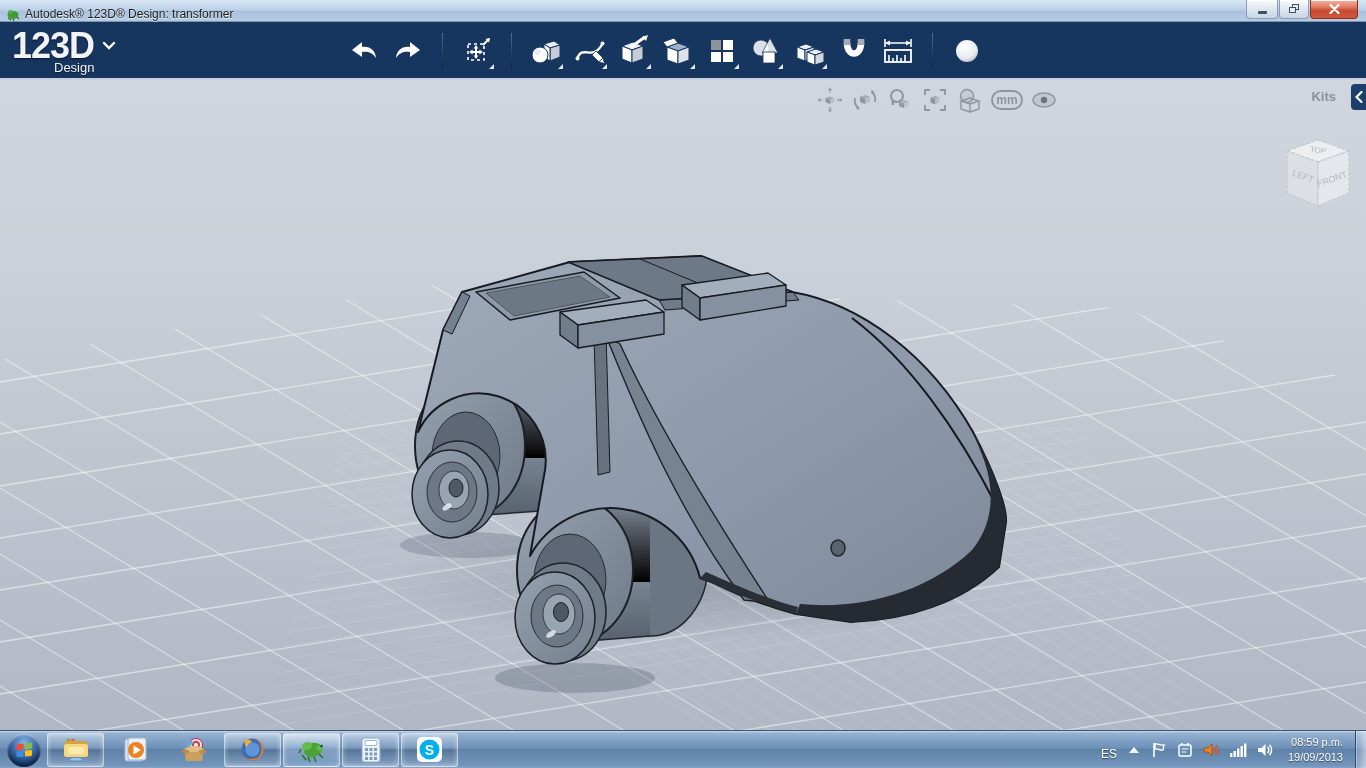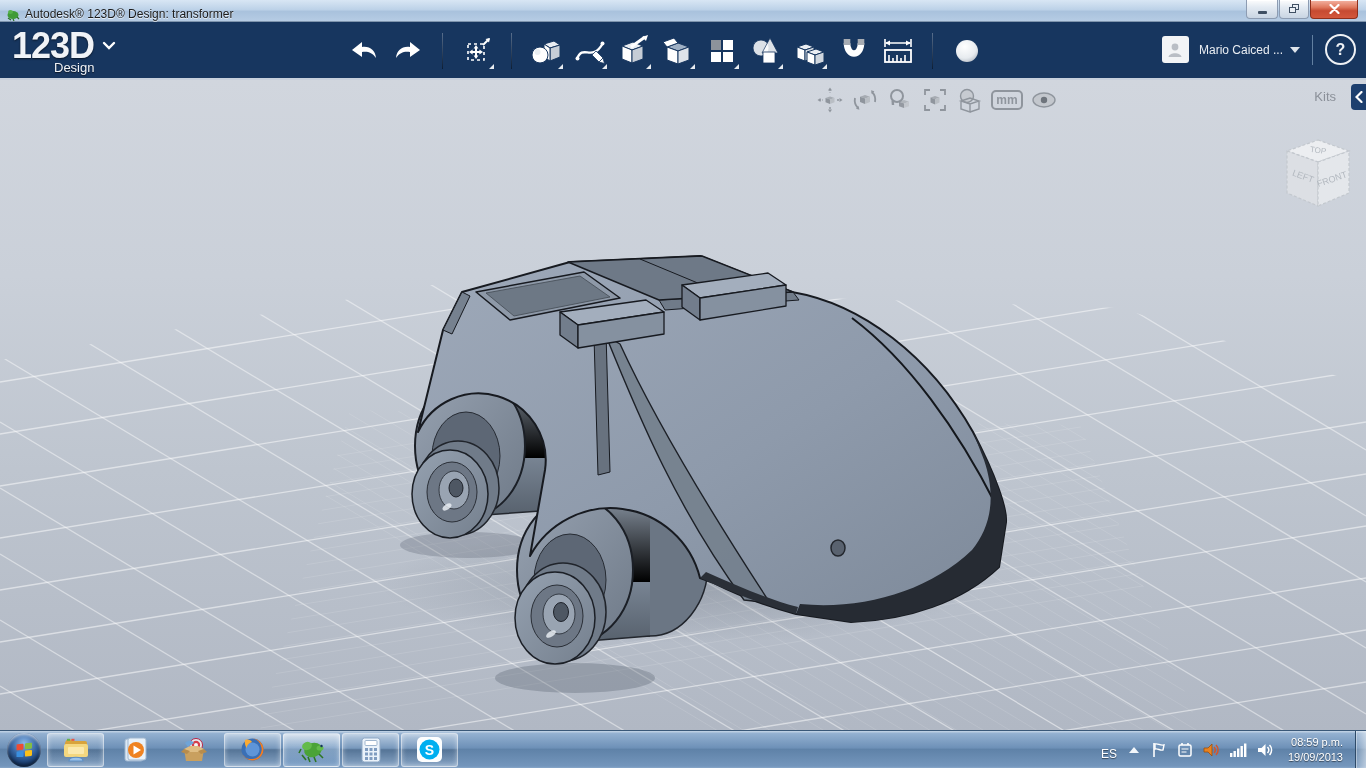--- a/index.html
+++ b/index.html
@@ -39,24 +39,24 @@
   .u-caret{width:0;height:0;border-left:5px solid transparent;border-right:5px solid transparent;border-top:6px solid #dfe5ec;}
   .user-sep{width:1px;height:30px;background:rgba(160,190,215,.55);margin:0 12px;}
   .help{width:27px;height:27px;border:2px solid #eef1f5;border-radius:50%;color:#eef1f5;
     font-size:16px;font-weight:bold;display:flex;align-items:center;justify-content:center;}
   
   .viewport{position:absolute;top:80px;left:0;width:1366px;height:650px;overflow:hidden;
     background:linear-gradient(180deg,#d1d6de 0%,#cad0d9 30%,#bec5cf 60%,#b1b8c4 100%);}
   .scene{position:absolute;top:0;left:0;}
   .nav{position:absolute;left:816px;top:6px;display:flex;align-items:center;z-index:3;}
   .nav-ic{width:28px;height:28px;display:flex;align-items:center;justify-content:center;flex:0 0 auto;margin-right:7px;}
-  .units{min-width:32px;height:20px;border:2px solid #8f959d;border-radius:5px;color:#8f959d;
+  .units{min-width:32px;height:20px;border:2px solid #8f959d;border-radius:10px;color:#8f959d;
     font-size:12px;font-weight:bold;display:flex;align-items:center;justify-content:center;
     padding:0 3px;background:transparent;margin-right:7px;}
-  .kits{position:absolute;right:30px;top:9px;color:#8b9099;font-size:13px;font-weight:normal;z-index:3;}
+  .kits{position:absolute;right:30px;top:9px;color:#8b9099;font-size:13px;font-weight:bold;z-index:3;}
   .kits-tab{position:absolute;right:0;top:4px;width:15px;height:26px;background:#1d3f6e;
     border-radius:4px 0 0 4px;display:flex;align-items:center;justify-content:center;z-index:3;}
   .viewcube{position:absolute;right:12px;top:56px;z-index:3;}
   
   .taskbar{position:absolute;bottom:0;left:0;width:100%;height:38px;box-sizing:border-box;
     background:linear-gradient(180deg,#c7d7e8 0%,#93b0d0 7%,#6e91b8 45%,#5f82a8 50%,#7496bc 95%,#87a6c8 100%);
     border-top:1px solid #3a5878;display:flex;align-items:center;}
   .orb{width:34px;height:34px;border-radius:50%;margin:0 5px 0 7px;position:relative;flex:0 0 auto;
     background:radial-gradient(circle at 50% 30%,#8ab7ea 0%,#35639f 45%,#1a3d6f 70%,#0e2748 100%);
     box-shadow:inset 0 2px 3px rgba(255,255,255,.65), inset 0 -2px 4px rgba(0,0,0,.55);
@@ -231,34 +231,20 @@
           <stop offset="0%" stop-color="#ffffff"></stop>
               <stop offset="70%" stop-color="#e7ebef"></stop>
               <stop offset="100%" stop-color="#b9c0c9"></stop>
         </radialGradient>
           </defs>
         <circle cx="15" cy="15" r="11" fill="url(#matg)"></circle>
       </svg>
     </div>
   </div>
 
-  <div class="userbox">
-    <div class="avatar">
-      <svg width="18" height="18" viewBox="0 0 18 18">
-          <circle cx="9" cy="6" r="3.4" fill="#b9bec5"></circle>
-      <path d="M2.5 16 C3.5 11 14.5 11 15.5 16 Z" fill="#b9bec5"></path>
-        </svg>
-    </div>
-    <span class="username">Mario Caiced ...</span>
-    <span class="u-caret"></span>
-    <span class="user-sep"></span>
-    <div class="help">
-        <span>?</span>
-      </div>
-  </div>
 </div>
 
 <div class="viewport">
 
   <svg class="scene" width="1366" height="650" viewBox="0 0 1366 650">
     <defs>
       <clipPath id="groundClip">
           <polygon points="0,280 430,205 1120,228 1366,305 1366,650 0,650"></polygon>
         </clipPath>
       <clipPath id="fineClip">

